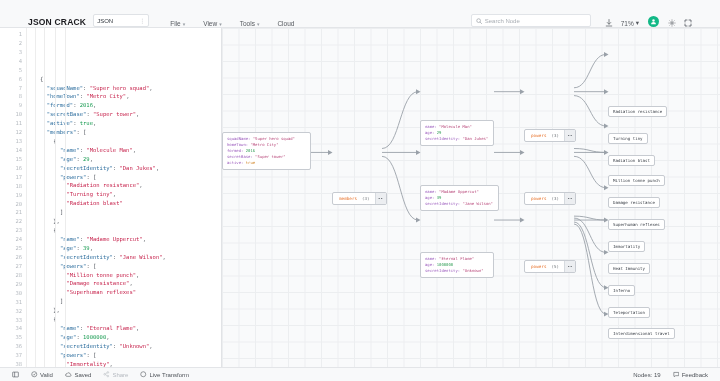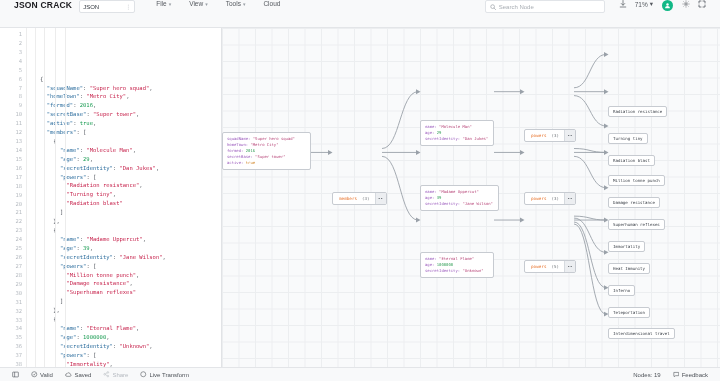--- a/index.html
+++ b/index.html
@@ -9,22 +9,22 @@
     font-family: "Liberation Sans", sans-serif;
     background: #fff;
   }
   #app { width: 720px; height: 381px; display: flex; flex-direction: column; position: relative; }
 
   
   .toolbar {
     height: 28px; min-height: 21px;
     background: #f8f9fa;
     border-bottom: 1px solid #e3e5e8;
-    display: flex; align-items: flex-start;
-    padding: 0 10px;
+    display: flex; align-items: flex-end;
+    padding: 0 24px;
     gap: 0;
   }
   .brand {
     font-size: 8.5px; font-weight: bold; letter-spacing: .2px;
     color: #1b1b1f; padding: 0 7px 0 4px; white-space: nowrap;
   }
   .fmt-select {
     width: 56px; height: 13px;
     background: #fff; border: 1px solid #dfe2e6; border-radius: 2px;
     display: flex; align-items: center; justify-content: space-between;

